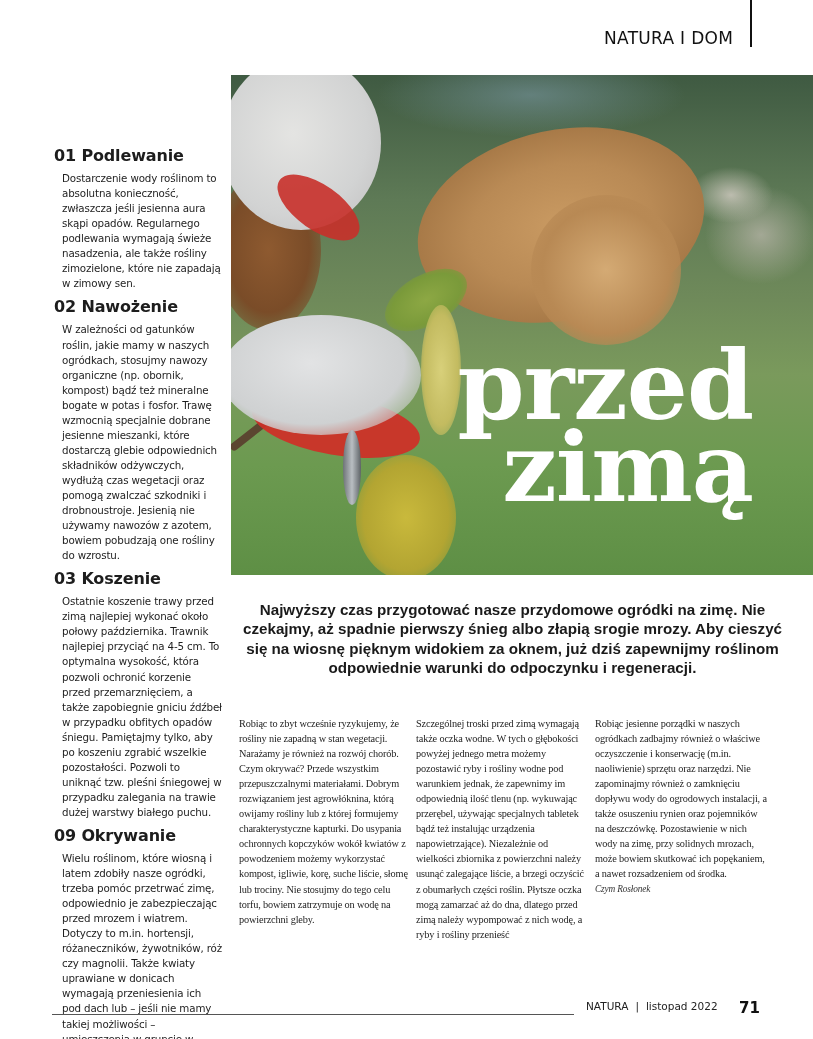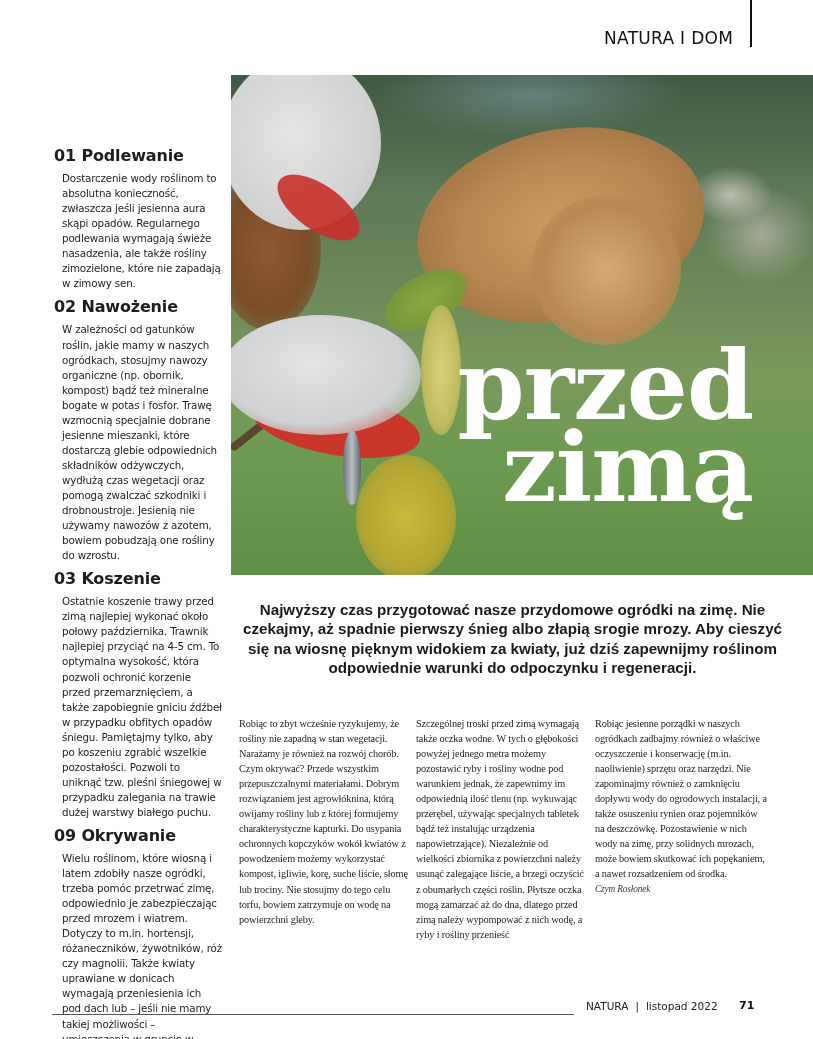--- a/index.html
+++ b/index.html
@@ -112,21 +112,21 @@
 
   
   .footer-rule { position: absolute; left: 52px; top: 1014px; width: 522px; height: 1px; background: #555; }
   .footer-text {
     position: absolute; left: 586px; top: 1000px;
     font-family: "DejaVu Sans", sans-serif; font-size: 10.5px; color: #222;
   }
   .footer-text .sep { margin: 0 7px; }
   .page-num {
     position: absolute; left: 739px; top: 999px;
-    font-family: "DejaVu Sans", sans-serif; font-weight: bold; font-size: 11px; color: #111;
+    font-family: "DejaVu Sans", sans-serif; font-weight: bold; font-size: 15px; color: #111;
   }
 </style>
 </head>
 <body>
 
 <div class="section-label">NATURA I DOM</div>
 <div class="section-rule"></div>
 
 <div class="photo" aria-label="Gloved hands pruning dried hydrangea flowers with garden shears">
   <div class="blob flowers-left"></div>
@@ -152,21 +152,21 @@
   <h4>01 Podlewanie</h4>
   <p>Dostarczenie wody roślinom to absolutna konieczność, zwłaszcza jeśli jesienna aura skąpi opadów. Regularnego podlewania wymagają świeże nasadzenia, ale także rośliny zimozielone, które nie zapadają w zimowy sen.</p>
   <h4>02 Nawożenie</h4>
   <p>W zależności od gatunków roślin, jakie mamy w naszych ogródkach, stosujmy nawozy organiczne (np. obornik, kompost) bądź też mineralne bogate w potas i fosfor. Trawę wzmocnią specjalnie dobrane jesienne mieszanki, które dostarczą glebie odpowiednich składników odżywczych, wydłużą czas wegetacji oraz pomogą zwalczać szkodniki i drobnoustroje. Jesienią nie używamy nawozów z azotem, bowiem pobudzają one rośliny do wzrostu.</p>
   <h4>03 Koszenie</h4>
   <p>Ostatnie koszenie trawy przed zimą najlepiej wykonać około połowy października. Trawnik najlepiej przyciąć na 4-5 cm. To optymalna wysokość, która pozwoli ochronić korzenie przed przemarznięciem, a także zapobiegnie gniciu źdźbeł w przypadku obfitych opadów śniegu. Pamiętajmy tylko, aby po koszeniu zgrabić wszelkie pozostałości. Pozwoli to uniknąć tzw. pleśni śniegowej w przypadku zalegania na trawie dużej warstwy białego puchu.</p>
   <h4>09 Okrywanie</h4>
   <p>Wielu roślinom, które wiosną i latem zdobiły nasze ogródki, trzeba pomóc przetrwać zimę, odpowiednio je zabezpieczając przed mrozem i wiatrem. Dotyczy to m.in. hortensji, różaneczników, żywotników, róż czy magnolii. Także kwiaty uprawiane w donicach wymagają przeniesienia ich pod dach lub – jeśli nie mamy takiej możliwości – umieszczenia w gruncie w zacisznym miejscu. Z okryciem roślin zaczekajmy do wystąpienia regularnych przymrozków.</p>
 </aside>
 
-<div class="lead">Najwyższy czas przygotować nasze przydomowe ogródki na zimę. Nie czekajmy, aż spadnie pierwszy śnieg albo złapią srogie mrozy. Aby cieszyć się na wiosnę pięknym widokiem za kwiaty, już dziś zapewnijmy roślinom odpowiednie warunki do odpoczynku i regeneracji.</div>
+<div class="lead">Najwyższy czas przygotować nasze przydomowe ogródki na zimę. Nie czekajmy, aż spadnie pierwszy śnieg albo złapią srogie mrozy. Aby cieszyć się na wiosnę pięknym widokiem za oknem, już dziś zapewnijmy roślinom odpowiednie warunki do odpoczynku i regeneracji.</div>
 
 <div class="col col1">
   <p>Robiąc to zbyt wcześnie ryzykujemy, że rośliny nie zapadną w stan wegetacji. Narażamy je również na rozwój chorób. Czym okrywać? Przede wszystkim przepuszczalnymi materiałami. Dobrym rozwiązaniem jest agrowłóknina, którą owijamy rośliny lub z której formujemy charakterystyczne kapturki. Do usypania ochronnych kopczyków wokół kwiatów z powodzeniem możemy wykorzystać kompost, igliwie, korę, suche liście, słomę lub trociny. Nie stosujmy do tego celu torfu, bowiem zatrzymuje on wodę na powierzchni gleby.</p>
 </div>
 <div class="col col2">
   <p>Szczególnej troski przed zimą wymagają także oczka wodne. W tych o głębokości powyżej jednego metra możemy pozostawić ryby i rośliny wodne pod warunkiem jednak, że zapewnimy im odpowiednią ilość tlenu (np. wykuwając przerębel, używając specjalnych tabletek bądź też instalując urządzenia napowietrzające). Niezależnie od wielkości zbiornika z powierzchni należy usunąć zalegające liście, a brzegi oczyścić z obumarłych części roślin. Płytsze oczka mogą zamarzać aż do dna, dlatego przed zimą należy wypompować z nich wodę, a ryby i rośliny przenieść</p>
 </div>
 <div class="col col3">
   <p>Robiąc jesienne porządki w naszych ogródkach zadbajmy również o właściwe oczyszczenie i konserwację (m.in. naoliwienie) sprzętu oraz narzędzi. Nie zapominajmy również o zamknięciu dopływu wody do ogrodowych instalacji, a także osuszeniu rynien oraz pojemników na deszczówkę. Pozostawienie w nich wody na zimę, przy solidnych mrozach, może bowiem skutkować ich popękaniem, a nawet rozsadzeniem od środka.</p>
   <p class="author">Czym Rosłonek</p>

